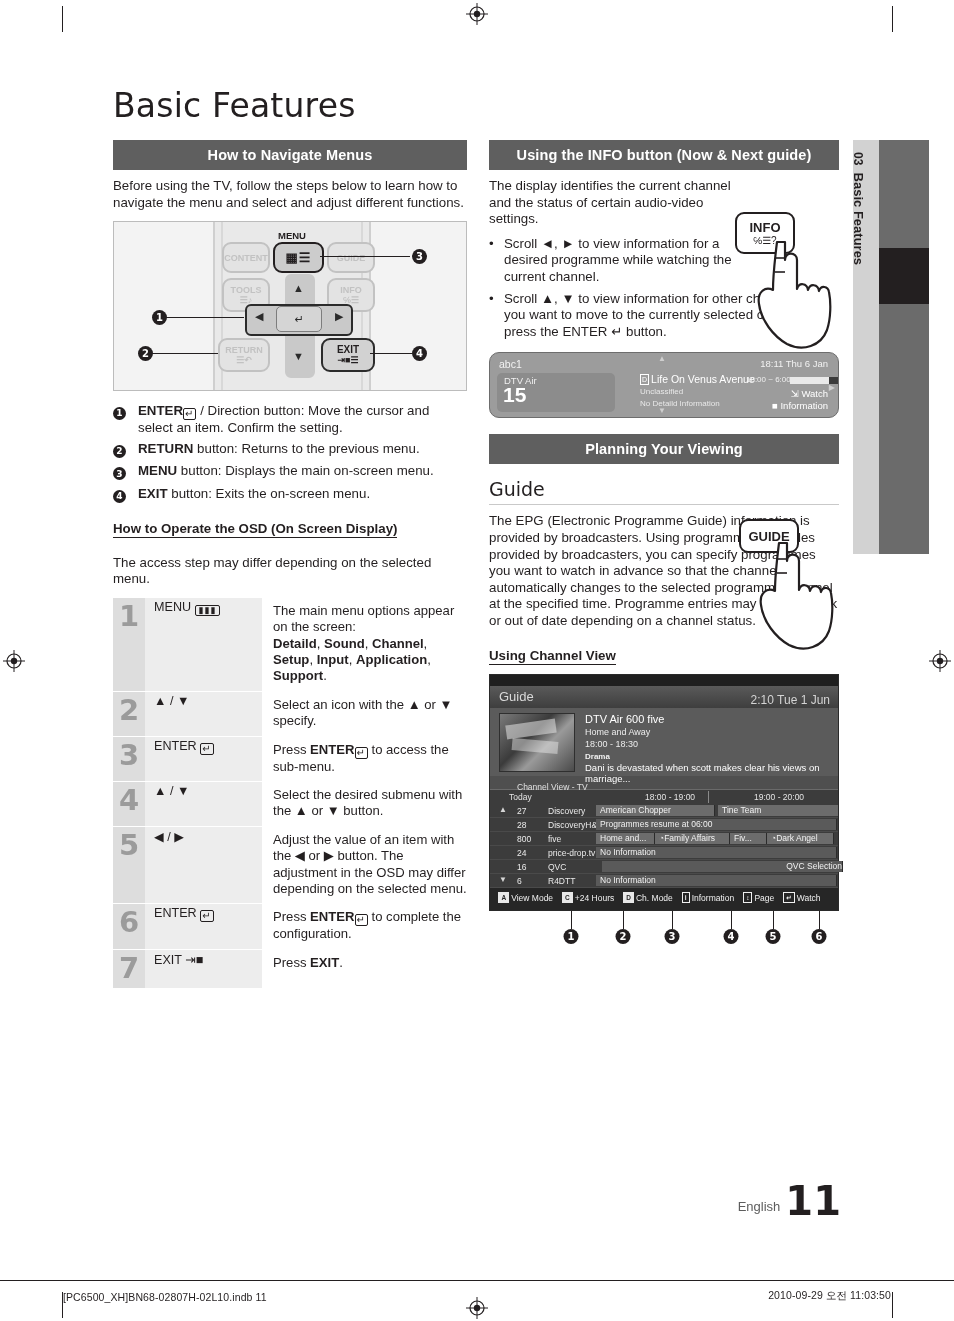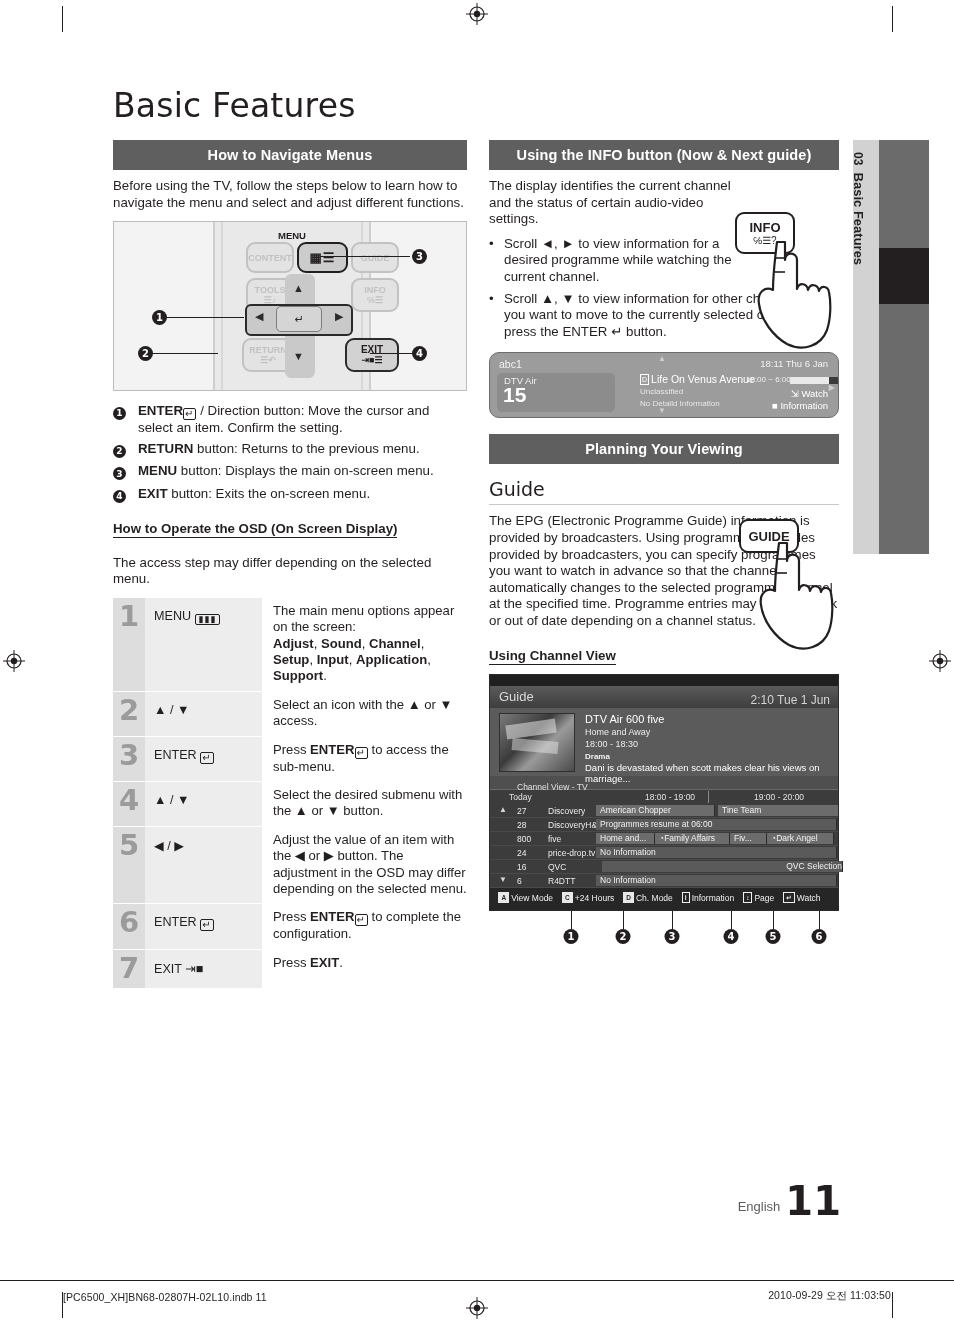--- a/index.html
+++ b/index.html
@@ -52,21 +52,20 @@
     content:"";position:absolute;top:0;bottom:0;width:2px;background:#d8d8d8;
   }
   .remote-body:before{left:6px;}
   .remote-body:after{right:6px;}
 
   .rbtn{
     position:absolute;background:#d2d2d2;border:2px solid #9a9a9a;border-radius:9px;
     color:#a7a7a7;font-size:9px;font-weight:bold;text-align:center;
     display:flex;flex-direction:column;align-items:center;justify-content:center;
     line-height:10px;
-    margin-left:24px;
   }
   .rbtn.dim{color:#c2c2c2;border-color:#c2c2c2;background:#e3e3e3;}
   .rbtn.active{border-color:#231f20;color:#231f20;background:#cccccc;}
 
   .menu-label{
     position:absolute;font-size:9.5px;font-weight:bold;color:#231f20;
   }
 
   .dpad{position:absolute;left:155px;top:48px;width:112px;height:112px;}
   .dpad .arm{position:absolute;background:#c9c9c9;border:2px solid #2b2b2b;}
@@ -102,21 +101,21 @@
   
   .steps{margin-top:9px;border-top:1px solid #ffffff;}
   .strow{display:flex;align-items:stretch;border-bottom:1px solid #ffffff;}
   .stnum{
     width:32px;flex:0 0 32px;background:#dddddd;color:#9b9b9b;
     font-size:29px;font-weight:bold;line-height:30px;text-align:center;padding-top:3px;
     font-family:"DejaVu Sans", sans-serif;
   }
   .stkey{
     width:108px;flex:0 0 108px;background:#ededed;font-size:12.6px;
-    padding:11px 0 6px 9px;color:#231f20;
+    padding:2px 0 6px 9px;color:#231f20;
   }
   .stdesc{flex:1;font-size:13.1px;line-height:16.4px;padding:5px 0 6px 11px;}
   .stdesc b{font-weight:bold;}
 
   
   .g-enter,.g-menu,.g-exit{
     display:inline-block;vertical-align:-2px;line-height:1;
   }
   .g-enter{
     border:1.4px solid #231f20;border-radius:2px;padding:0 2px 0 1px;font-size:10px;
@@ -381,26 +380,26 @@
     </div>
 
     <div class="subhead">How to Operate the OSD (On Screen Display)</div>
     <div class="body-txt" style="margin-top:17px;">The access step may differ depending on the selected menu.</div>
 
     
     <div class="steps">
       <div class="strow" style="min-height:78px;">
         <div class="stnum">1</div>
         <div class="stkey">MENU <span class="g-menu">▮▮▮</span></div>
-        <div class="stdesc">The main menu options appear on the screen:<br><b>Adjust</b>, <b>Sound</b>, <b>Channel</b>, <b>Setup</b>, <b>Input</b>, <b>Application</b>, <b>Support</b>.</div>
+        <div class="stdesc">The main menu options appear on the screen:<br><b>Detaild</b>, <b>Sound</b>, <b>Channel</b>, <b>Setup</b>, <b>Input</b>, <b>Application</b>, <b>Support</b>.</div>
       </div>
       <div class="strow" style="min-height:40px;">
         <div class="stnum">2</div>
         <div class="stkey">▲ / ▼</div>
-        <div class="stdesc">Select an icon with the ▲ or ▼ access.</div>
+        <div class="stdesc">Select an icon with the ▲ or ▼ specify.</div>
       </div>
       <div class="strow" style="min-height:40px;">
         <div class="stnum">3</div>
         <div class="stkey">ENTER <span class="g-enter">↵</span></div>
         <div class="stdesc">Press <b>ENTER</b><span class="g-enter">↵</span> to access the sub-menu.</div>
       </div>
       <div class="strow" style="min-height:40px;">
         <div class="stnum">4</div>
         <div class="stkey">▲ / ▼</div>
         <div class="stdesc">Select the desired submenu with the ▲ or ▼ button.</div>

